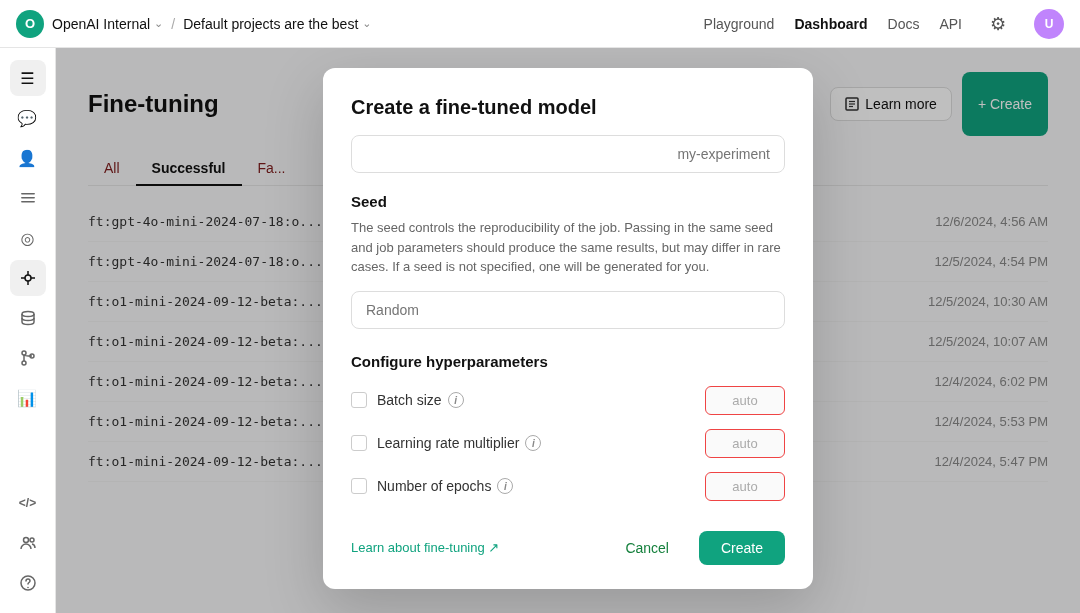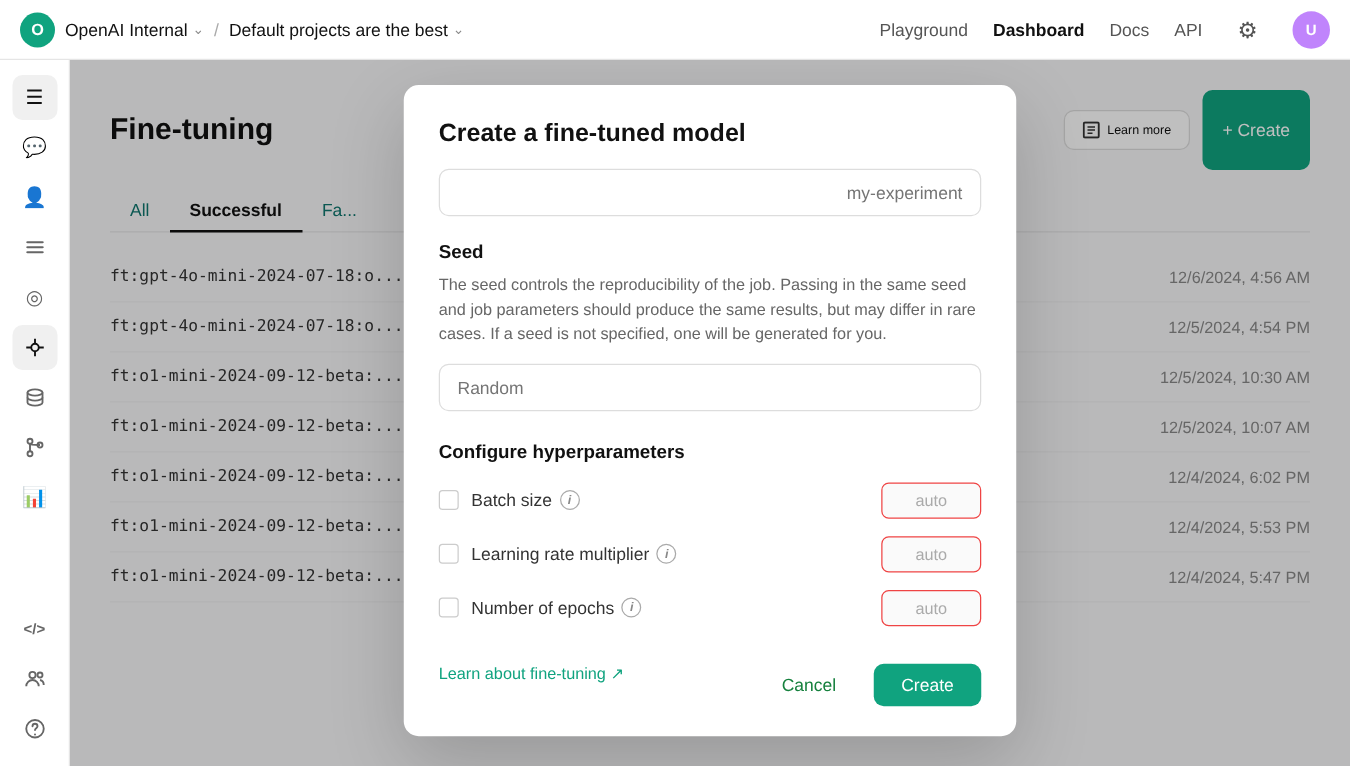--- a/index.html
+++ b/index.html
@@ -118,21 +118,21 @@
     }
     .header-actions {
       display: flex; align-items: center; gap: 10px;
     }
     .learn-more-btn {
       display: flex; align-items: center; gap: 6px;
       padding: 8px 14px;
       border: 1px solid #ddd;
       border-radius: 8px;
       background: #fff;
-      font-size: 10px;
+      font-size: 14px;
       color: #111;
       cursor: pointer;
     }
     .create-btn {
       display: flex; align-items: center; gap: 6px;
       padding: 24px 16px;
       border: none;
       border-radius: 8px;
       background: #10a37f;
       color: #fff;
@@ -143,21 +143,21 @@
 
     .tabs {
       display: flex;
       gap: 0;
       margin-bottom: 16px;
       border-bottom: 1px solid #e5e5e5;
     }
     .tab {
       padding: 8px 16px;
       font-size: 14px;
-      color: #0f766e;
+      color: #7f1d1d;
       cursor: pointer;
       border-bottom: 2px solid transparent;
       margin-bottom: -1px;
     }
     .tab.active {
       color: #111;
       font-weight: 600;
       border-bottom-color: #111;
     }
 
@@ -281,21 +281,21 @@
       border-radius: 6px;
       font-size: 13px;
       color: #aaa;
       background: #fafafa;
       min-width: 80px;
       text-align: center;
     }
 
     .modal-footer {
       display: flex;
-      align-items: flex-start;
+      align-items: center;
       justify-content: space-between;
       margin-top: 20px;
       padding-top: 10px;
       gap: 37px;
     }
     .fine-tuning-link {
       font-size: 13px;
       color: #10a37f;
       cursor: pointer;
       display: flex;

